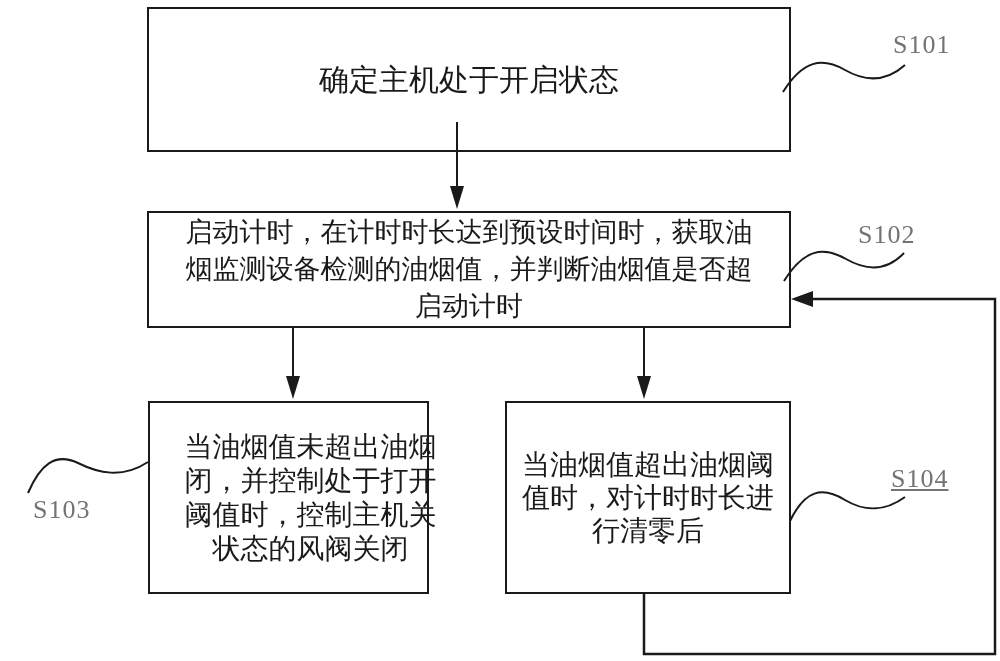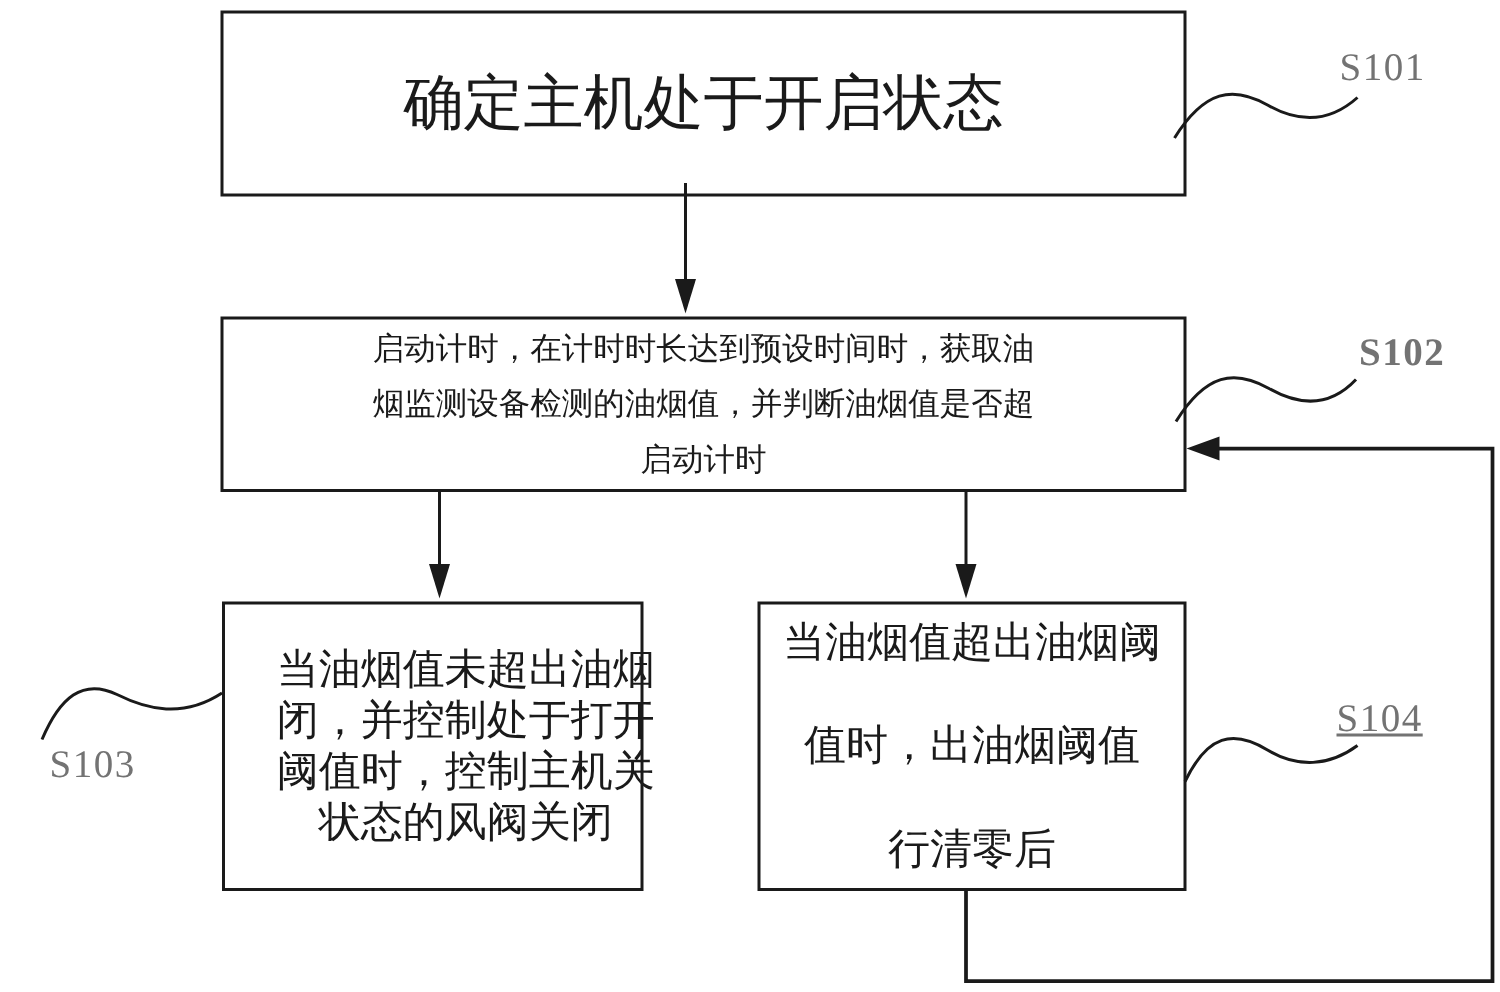--- a/index.html
+++ b/index.html
@@ -17,32 +17,32 @@
     box-sizing: border-box;
     border: 2px solid #1a1a1a;
     background: #ffffff;
     display: flex;
     flex-direction: column;
     justify-content: center;
     align-items: center;
     text-align: center;
   }
   .box .tline { white-space: nowrap; }
-  #box-step1 { left: 147px; top: 7px;   width: 644px; height: 124px; font-size: 40px; line-height: 38px; font-family: Liberation Serif, serif; }
-  #box-step2 { left: 147px; top: 211px; width: 644px; height: 117px; font-size: 21px; line-height: 37px; }
+  #box-step1 { left: 147px; top: 7px;   width: 644px; height: 145px; font-size: 30px; line-height: 38px; font-family: Liberation Serif, serif; }
+  #box-step2 { left: 147px; top: 211px; width: 644px; height: 117px; font-size: 27px; line-height: 37px; }
   #box-step3 { left: 148px; top: 401px; width: 281px; height: 193px; font-size: 28px; line-height: 34px; padding-left: 44px; }
-  #box-step4 { left: 505px; top: 401px; width: 286px; height: 193px; font-size: 28px; line-height: 33px; gap: 36px; }
+  #box-step4 { left: 505px; top: 401px; width: 286px; height: 193px; font-size: 28px; line-height: 33px; }
   .slabel {
     position: absolute;
     font-size: 26px;
     letter-spacing: 1px;
     color: #737373;
   }
   #label-s101 { left: 893px; top: 30px; }
-  #label-s102 { left: 906px; top: 220px; font-weight: bold; }
+  #label-s102 { left: 858px; top: 220px; }
   #label-s103 { left: 5px;   top: 495px; margin-left: 28px; }
   #label-s104 { left: 891px; top: 464px; text-decoration: underline; }
   svg.overlay {
     position: absolute;
     left: 0; top: 0;
     width: 1000px; height: 661px;
     pointer-events: none;
   }
   svg .stroke { stroke: #1a1a1a; fill: none; }
   svg .fillhead { fill: #1a1a1a; stroke: none; }
@@ -64,21 +64,21 @@
 
   <div class="box" id="box-step3">
     <div class="tline">当油烟值未超出油烟</div>
     <div class="tline">闭，并控制处于打开</div>
     <div class="tline">阈值时，控制主机关</div>
     <div class="tline">状态的风阀关闭</div>
   </div>
 
   <div class="box" id="box-step4">
     <div class="tline">当油烟值超出油烟阈</div>
-    <div class="tline">值时，出油烟阈值</div>
+    <div class="tline">值时，对计时时长进</div>
     <div class="tline">行清零后</div>
   </div>
 
   <div class="slabel" id="label-s101">S101</div>
   <div class="slabel" id="label-s102">S102</div>
   <div class="slabel" id="label-s103">S103</div>
   <div class="slabel" id="label-s104">S104</div>
 
   <svg class="overlay" viewBox="0 0 1000 661" xmlns="http://www.w3.org/2000/svg">
 

